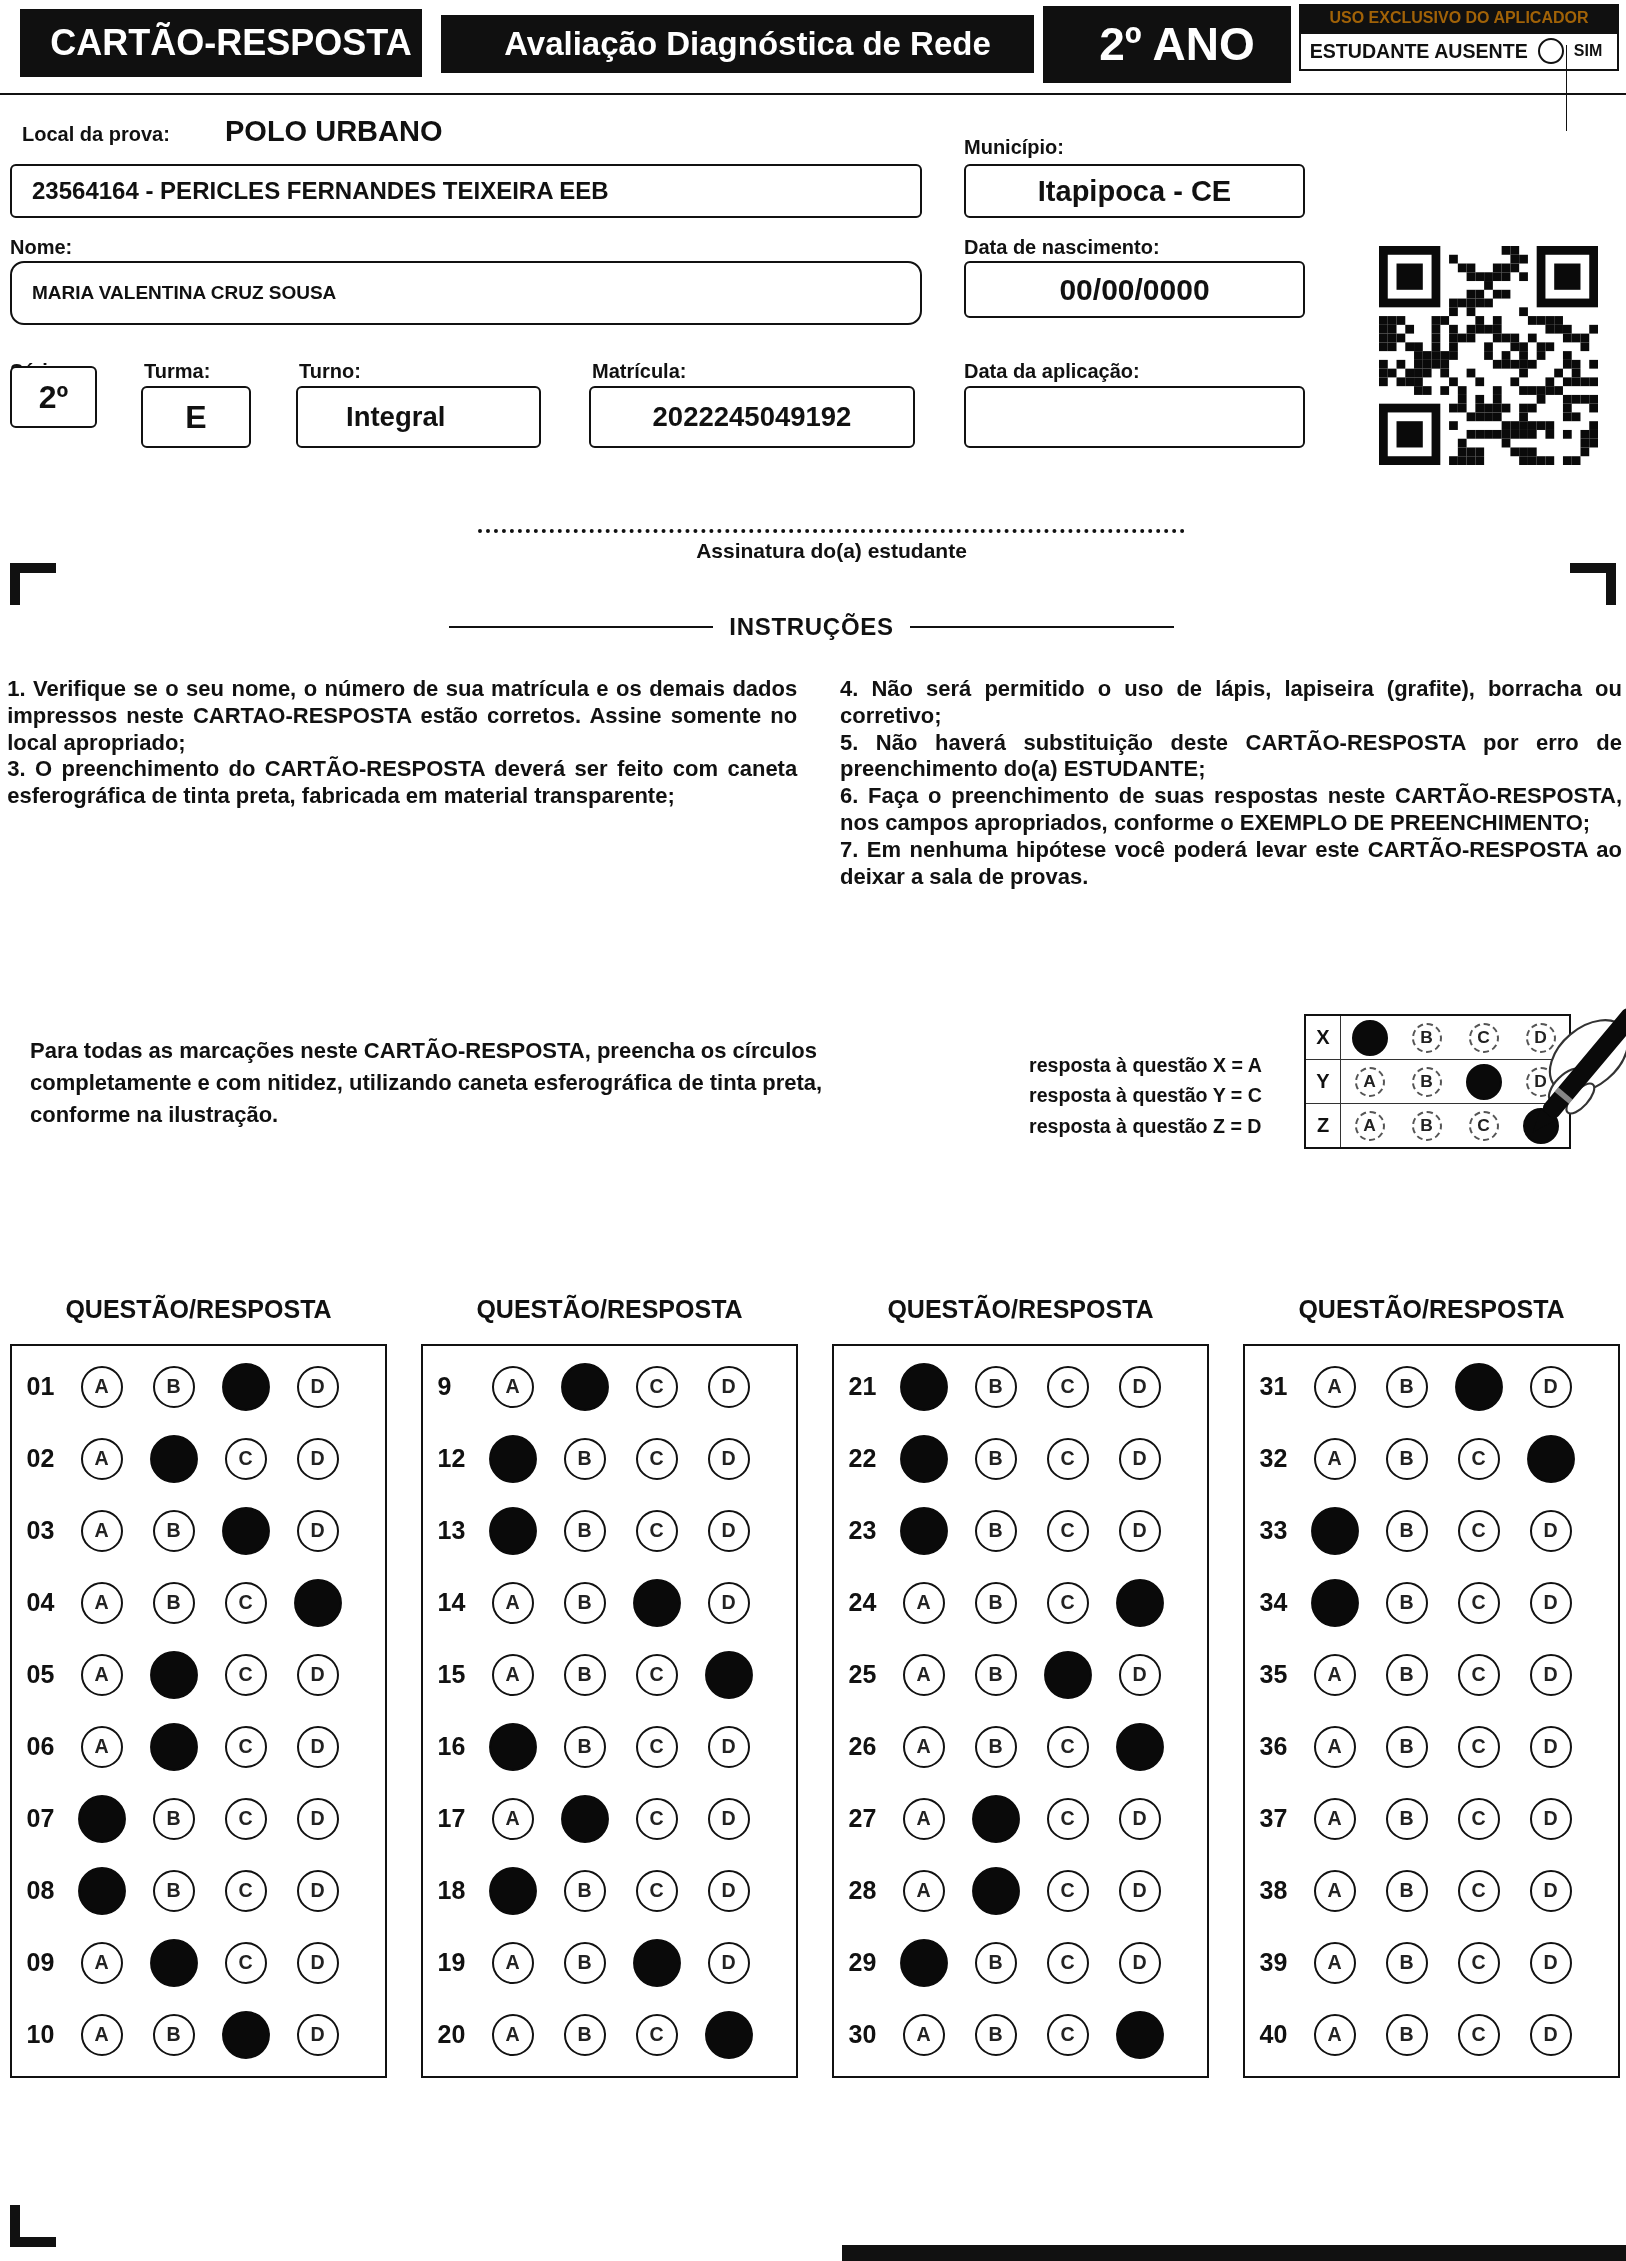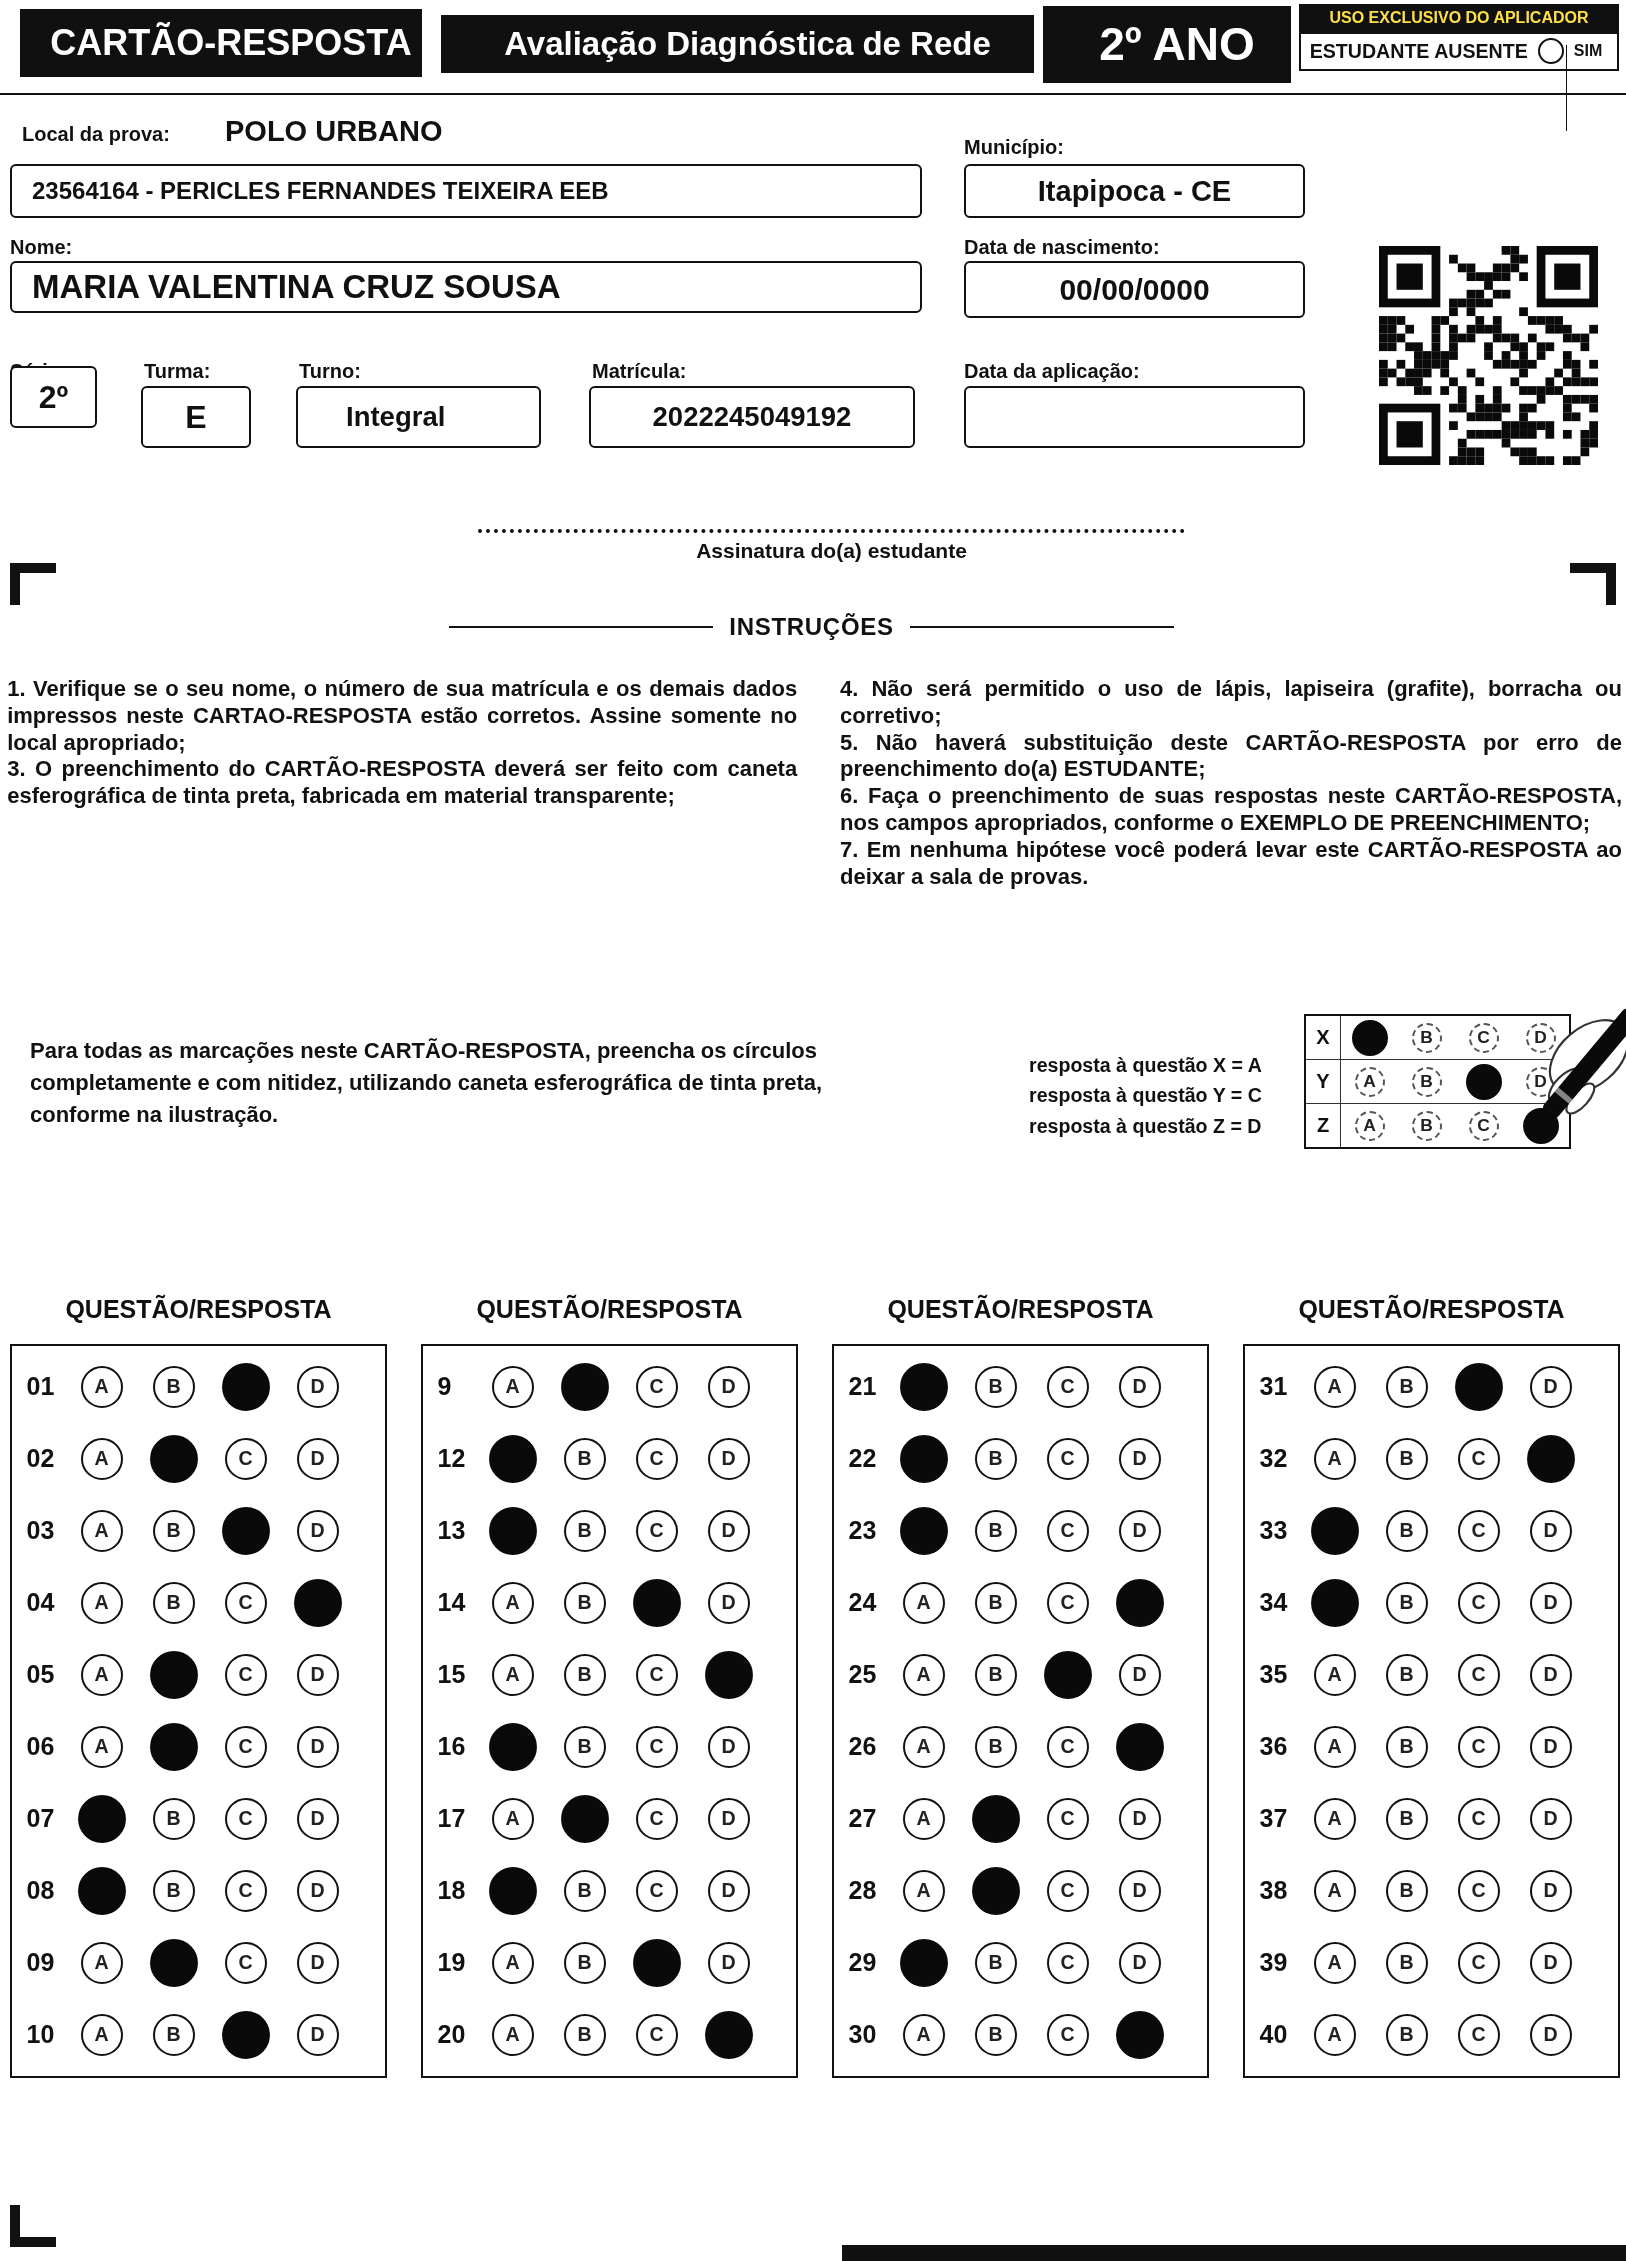--- a/index.html
+++ b/index.html
@@ -14,21 +14,21 @@
   
   .box-black {
     background: #101010; color: #fff; font-weight: bold;
     display: flex; align-items: center; justify-content: center; padding-left: 20px;
   }
   .title-box    { left: 20px;  top: 8.7px; width: 402px; height: 68px;  font-size: 36px; }
   .subtitle-box { left: 441px; top: 14.5px; width: 593px; height: 58px;  font-size: 33px; }
   .grade-box    { left: 1043px;top: 5.8px;  width: 248px; height: 77px; font-size: 46px; }
   .aplicador    { left: 1299px;top: 4.3px;  width: 320px; }
   .aplicador-strip {
-    background: #101010; color: #fde047; font-weight: bold; font-size: 16px;
+    background: #101010; color: #a16207; font-weight: bold; font-size: 16px;
     height: 27.5px; display: flex; align-items: center; justify-content: center;
   }
   .absent-row {
     border: 2.2px solid #111; height: 39px; background: #fff;
     display: flex; align-items: center; padding: 0 8.7px; gap: 10px;
     font-size: 19.6px; font-weight: bold;
   }
   .absent-circle {
     width: 26px; height: 26px; border: 2.2px solid #111; border-radius: 50%;
     flex: 0 0 auto;
@@ -46,21 +46,21 @@
   }
   .fbox.pad { padding-left: 20px; }
   .fbox.center { justify-content: center; }
 
   .local-label      { left: 22px;   top: 123px; }
   .local-value      { left: 225px;  top: 115px; }
   .school-box       { left: 10px;   top: 164px; width: 912px; height: 54px; font-size: 24px; }
   .municipio-label  { left: 964px; top: 136px; }
   .municipio-box    { left: 964px; top: 164px; width: 341px;  height: 54px; font-size: 29px; }
   .nome-label       { left: 10px;   top: 236px; }
-  .nome-box         { left: 10px;   top: 261px; width: 912px; height: 52px; font-size: 33px; }
+  .nome-box         { left: 10px;   top: 261px; width: 912px; height: 64px; font-size: 19px; border-radius: 14px; }
   .nascimento-label { left: 964px; top: 236px; }
   .nascimento-box   { left: 964px; top: 261px; width: 341px;  height: 57px; font-size: 30px; }
   .qr-wrap          { left: 1379px; top: 246px; width: 219px;  height: 219px; }
   .serie-label      { left: 10px;   top: 360px; }
   .serie-box        { left: 10px;   top: 366px; width: 87px;  height: 62px; font-size: 32px; }
   .turma-label      { left: 144px;  top: 360px; }
   .turma-box        { left: 141px;  top: 386px; width: 110px;  height: 62px; font-size: 32px; }
   .turno-label      { left: 299px;  top: 360px; }
   .turno-box        { left: 296px;  top: 386px; width: 245px;  height: 62px; padding-left: 48px; }
   .matricula-label  { left: 592px;  top: 360px; }

